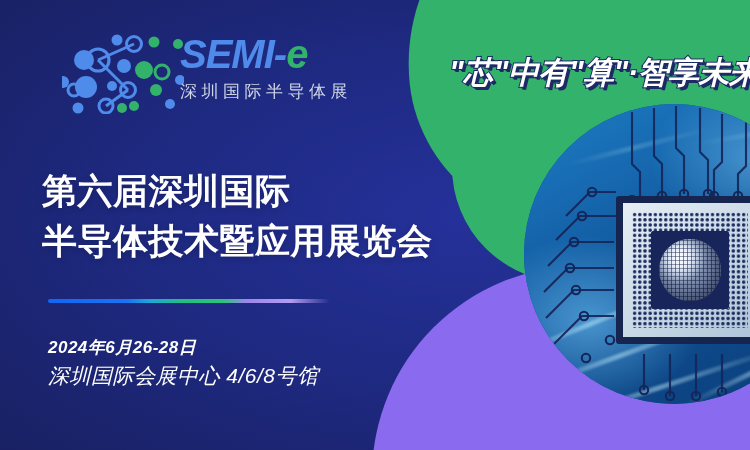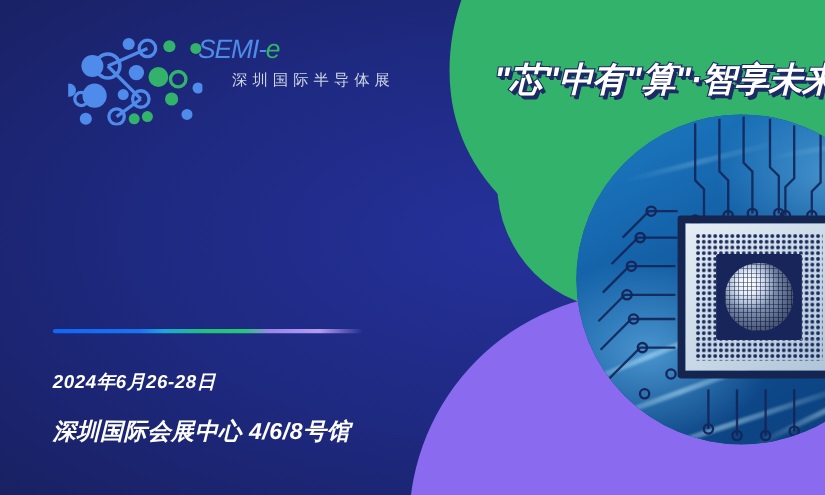--- a/index.html
+++ b/index.html
@@ -113,37 +113,36 @@
 
   
   .logo-wrap {
     position: absolute;
     left: 62px; top: 28px;
     width: 290px; height: 92px;
   }
   .logo-mark { position: absolute; left: 0; top: 2px; width: 122px; height: 84px; }
   .logo-text { position: absolute; left: 118px; top: 6px; }
   .semi-word {
-    font-size: 24px;
-    font-weight: normal;
+    font-size: 40px;
+    font-weight: bold;
     font-style: italic;
     letter-spacing: -1px;
     line-height: 1;
     color: #4f8bea;
     white-space: nowrap;
   }
   .semi-word .dash { color: #4f8bea; }
   .semi-word .e { color: #33b26b; }
   .semi-sub {
     margin-top: 6px;
-    font-size: 14px;
+    font-size: 17px;
     letter-spacing: 4.5px;
     color: #cfd6e6;
     white-space: nowrap;
-    margin-left: 31px;
   }
 
   
   .slogan {
     position: absolute;
     left: 449px; top: 52px;
     font-size: 31px;
     font-weight: bold;
     font-style: italic;
     letter-spacing: -0.5px;
@@ -189,23 +188,23 @@
   }
   .date-line {
     font-size: 17px;
     font-weight: bold;
     font-style: italic;
     letter-spacing: 0.5px;
     line-height: 1.18;
     white-space: nowrap;
   }
   .venue-line {
-    margin-top: 22px;
+    margin-top: 5px;
     font-size: 21px;
-    font-weight: bold;
+    font-weight: normal;
     font-style: italic;
     letter-spacing: 0.5px;
     line-height: 1.2;
     white-space: nowrap;
   }
 </style>
 </head>
 <body>
 
 <div class="banner">
@@ -331,20 +330,24 @@
       <circle cx="108" cy="74" r="5" fill="#4f8bea"></circle>
     </svg>
     <div class="logo-text">
       <div class="semi-word"><span>SEMI</span><span class="dash">-</span><span class="e">e</span></div>
       <div class="semi-sub">深圳国际半导体展</div>
     </div>
   </div>
 
   <div class="slogan">"芯"中有"算"·智享未来</div>
 
+  <div class="headline">
+    <div>第六届深圳国际</div>
+    <div>半导体技术暨应用展览会</div>
+  </div>
 
   <div class="divider"></div>
 
   <div class="date-block">
     <div class="date-line">2024年6月26-28日</div>
     <div class="venue-line">深圳国际会展中心  4/6/8号馆</div>
   </div>
 
 </div>
 

